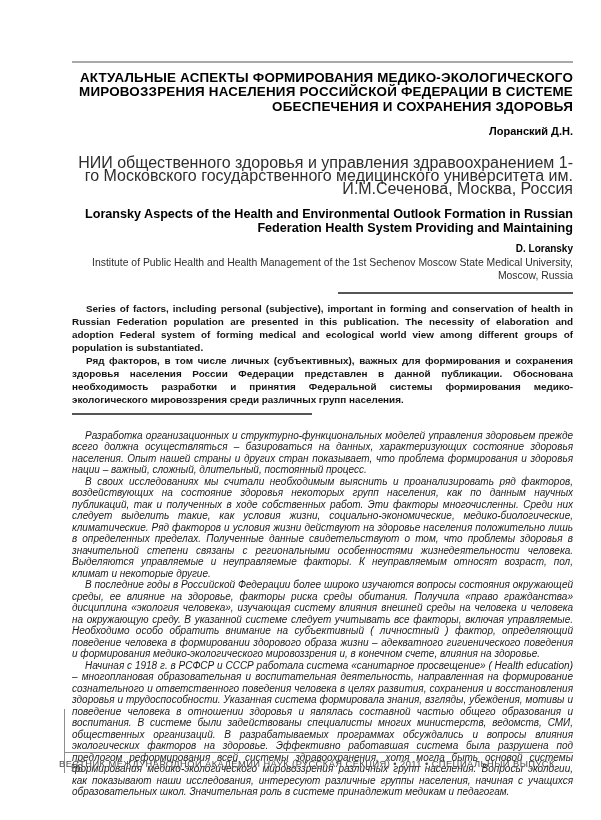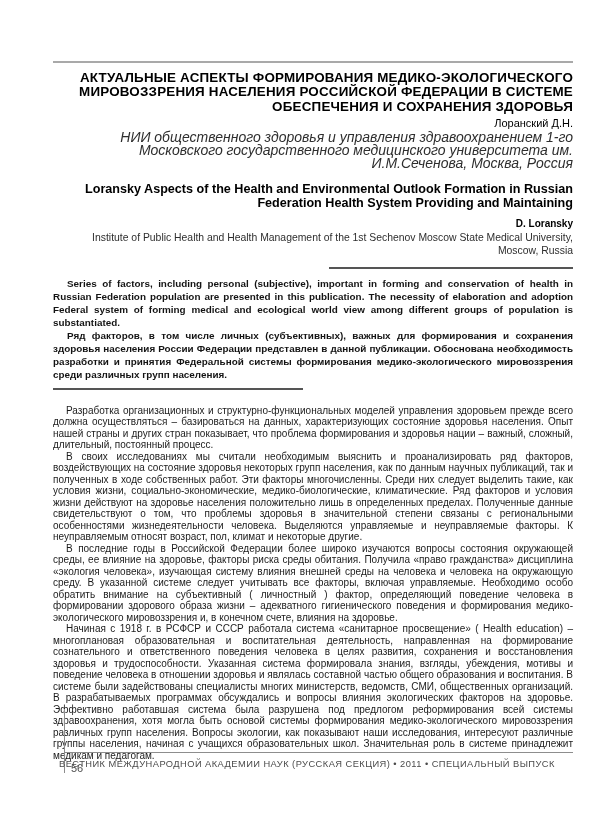--- a/index.html
+++ b/index.html
@@ -6,39 +6,39 @@
   html, body { background:#ffffff; }
   .page {
     position:relative;
     width:601px; height:820px;
     background:#ffffff;
     overflow:hidden;
     font-family:"Liberation Sans", sans-serif;
   }
   .content {
     position:absolute;
-    left:53px; right:28px; top:0;
+    left:72px; right:28px; top:0;
   }
   .top-rule {
     margin-top:61px;
     border-top:2px solid #a9a9a9;
   }
   .header { text-align:right; color:#000; }
   .title-ru {
     margin-top:8px;
     font-size:13.4px; line-height:14.4px;
     font-weight:bold; letter-spacing:0.2px;
   }
   .author-ru {
-    margin-top:3px;
-    font-size:11px; font-weight:normal;
+    margin-top:11px;
+    font-size:11px; font-weight:bold;
   }
   .affil-ru {
-    margin-top:2px;
-    font-size:14px; line-height:13px; color:#2e2e2e;font-style:italic;
+    margin-top:19px;
+    font-size:16px; line-height:13px; color:#2e2e2e;
   }
   .title-en {
     margin-top:13px;
     font-size:12.6px; line-height:13.6px;
     font-weight:bold;
   }
   .author-en {
     margin-top:8px;
     font-size:10px; font-weight:bold;
   }
@@ -61,21 +61,21 @@
     font-size:9.9px; line-height:12.9px;
     font-weight:bold; text-align:justify;
     color:#141414;
   }
   .abstract p { text-indent:14px; }
   .body-text {
     margin-top:15px;
     font-size:10px; line-height:11.5px;
     text-align:justify; color:#1b1b1b;
   }
-  .body-text p { text-indent:13px; }
+  .body-text p { text-indent:13px;font-style:italic; }
   .footer-hrule {
     position:absolute;
     left:64px; right:28px; top:752px;
     border-top:1px solid #8d8d8d;
   }
   .footer-vrule {
     position:absolute;
     left:64px; top:709px; height:64px;
     border-left:1px solid #8d8d8d;
   }

